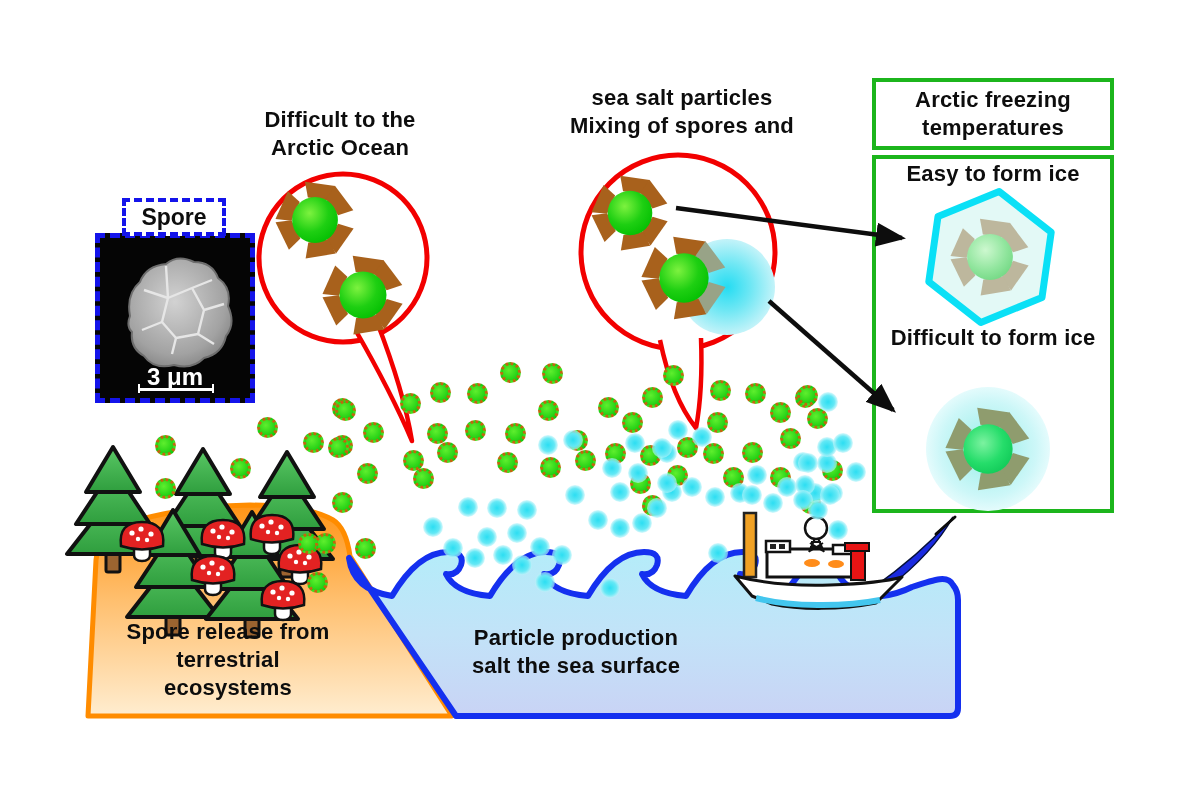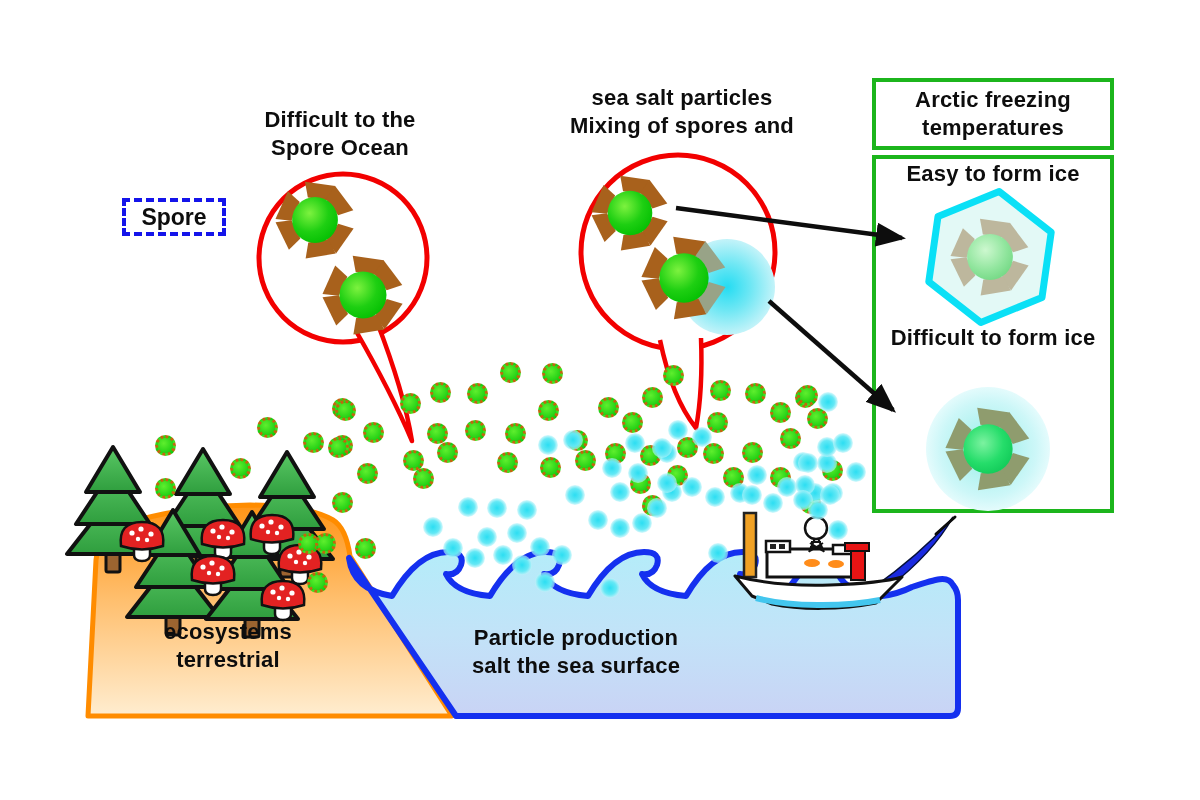--- a/index.html
+++ b/index.html
@@ -139,49 +139,64 @@
       <circle cx="343" cy="258" r="84" fill="#fff" stroke="#f20000" stroke-width="5"></circle>
       <path d="M 377 322 Q 404 392 412 441 Q 391 392 356 331" fill="#fff" stroke="#f20000" stroke-width="4.5" stroke-linejoin="round"></path>
     </g>
 
     <g>
       <circle cx="678" cy="252" r="97" fill="#fff" stroke="#f20000" stroke-width="5"></circle>
       <path d="M 660 340 Q 672 398 696 428 Q 703 390 701 338" fill="#fff" stroke="#f20000" stroke-width="4.5" stroke-linejoin="round"></path>
     </g>
   </svg>
 
+  <div class="sem-box">
+    <svg width="150" height="160" viewBox="0 0 150 160">
+      <path d="M 30 78 Q 26 56 40 44 Q 46 28 66 26 Q 78 16 94 24 Q 112 24 118 40 Q 132 50 128 68 Q 136 86 126 98 Q 122 116 104 120 Q 92 132 74 127 Q 54 132 44 118 Q 30 110 32 94 Q 26 88 30 78 Z" fill="url(#gSem)" stroke="#6e6e6e" stroke-width="2"></path>
+      <g stroke="#e6e6e6" stroke-width="2.4" fill="none" stroke-linejoin="round">
+        <path d="M 44 52 L 68 60 L 92 50 L 112 42"></path>
+        <path d="M 68 60 L 62 84 L 76 100 L 98 96 L 104 72 L 92 50"></path>
+        <path d="M 62 84 L 42 92 M 76 100 L 72 116 M 104 72 L 124 66 M 98 96 L 114 106 M 66 28 L 68 60"></path>
+      </g>
+      <text x="75" y="147" fill="#fff" font-size="24" font-weight="bold" text-anchor="middle">3 μm</text>
+      <rect x="38" y="150" width="76" height="3" fill="#fff"></rect>
+      <rect x="38" y="146" width="2" height="9" fill="#fff"></rect>
+        <rect x="112" y="146" width="2" height="9" fill="#fff"></rect>
+    </svg>
+  </div>
   <div class="spore-label">Spore</div>
 
   <div class="panelbox" style="left:872px;top:78px;width:242px;height:72px"></div>
   <div class="panelbox" style="left:872px;top:155px;width:242px;height:358px"></div>
 
   <svg class="abs" style="left:915px;top:182px" width="150" height="150">
     <polygon points="84.2,9.6 136.2,50.3 127,115.6 65.8,140.4 13.8,99.7 23,34.4" fill="#e3f9f6" stroke="#0ae0f6" stroke-width="7" stroke-linejoin="round"></polygon>
   </svg>
   <div class="droplet"></div>
 
   <div class="lbl" style="left:340px;top:106px">
     <div>Difficult to the</div>
-    <div>Spore Ocean</div>
+    <div>Arctic Ocean</div>
   </div>
   <div class="lbl" style="left:682px;top:84px">
     <div>sea salt particles</div>
     <div>Mixing of spores and</div>
   </div>
   <div class="lbl" style="left:993px;top:86px">
     <div>Arctic freezing</div>
     <div>temperatures</div>
   </div>
   <div class="lbl" style="left:993px;top:160px">Easy to form ice</div>
   <div class="lbl" style="left:993px;top:324px">
     <div>Difficult to form ice</div>
   </div>
   <div class="lbl" style="left:228px;top:618px">
+    <div>Spore release from</div>
+    <div>terrestrial</div>
     <div>ecosystems</div>
-    <div>terrestrial</div>
   </div>
   <div class="lbl" style="left:576px;top:624px">
     <div>Particle production</div>
     <div>salt the sea surface</div>
   </div>
 
   <div id="particle-layer">
       <div class="gp" style="left: 165px; top: 445px;"></div>
       <div class="gp" style="left: 240px; top: 468px;"></div>
       <div class="gp" style="left: 165px; top: 488px;"></div>

